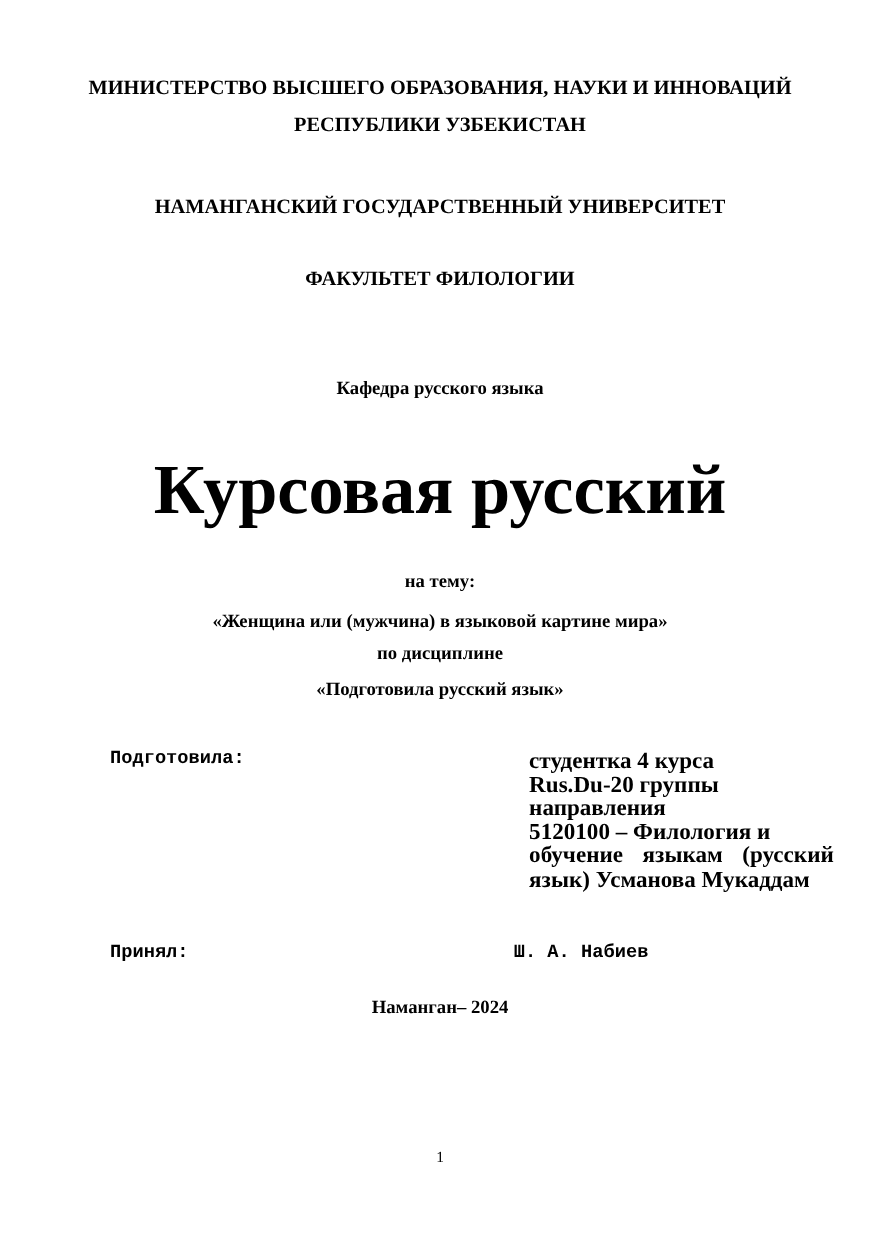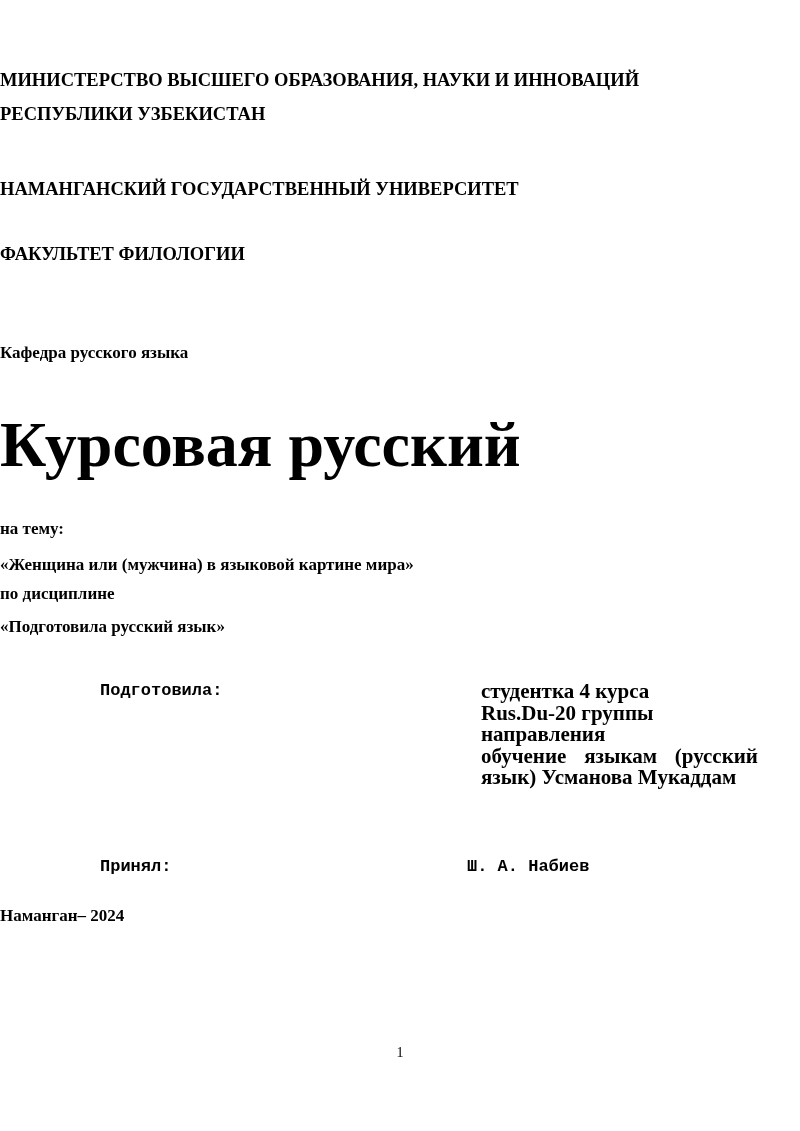--- a/index.html
+++ b/index.html
@@ -19,20 +19,21 @@
       position: absolute;
       left: 0; top: 0;
       width: 800px;
       height: 1131px;
       background: #ffffff;
     }
     .line {
       position: absolute;
       left: 0;
       width: 800px;
+      text-align: center;
       font-weight: bold;
       white-space: nowrap;
     }
     .cap {
       font-size: 18.5px;
     }
     .t17 { font-size: 17px; }
     .title {
       font-size: 64px;
       font-weight: bold;
@@ -89,20 +90,21 @@
   <div class="line t17" style="top:555px;">«Женщина или (мужчина) в языковой картине мира»</div>
   <div class="line t17" style="top:584px;">по дисциплине</div>
   <div class="line t17" style="top:617px;">«Подготовила русский язык»</div>
 
   <div class="abs" style="left:100px; top:681px;">Подготовила:</div>
 
   <div class="student-block">
     <div>студентка 4 курса</div>
     <div>Rus.Du-20 группы</div>
     <div>направления</div>
+    <div>5120100 – Филология и</div>
     <div class="justify">
       <span>обучение</span>
       <span>языкам</span>
       <span>(русский</span>
     </div>
     <div>язык) Усманова Мукаддам</div>
   </div>
 
   <div class="abs" style="left:100px; top:857px;">Принял:</div>
   <div class="abs" style="left:467px; top:857px;text-align:center;">Ш. А. Набиев</div>

